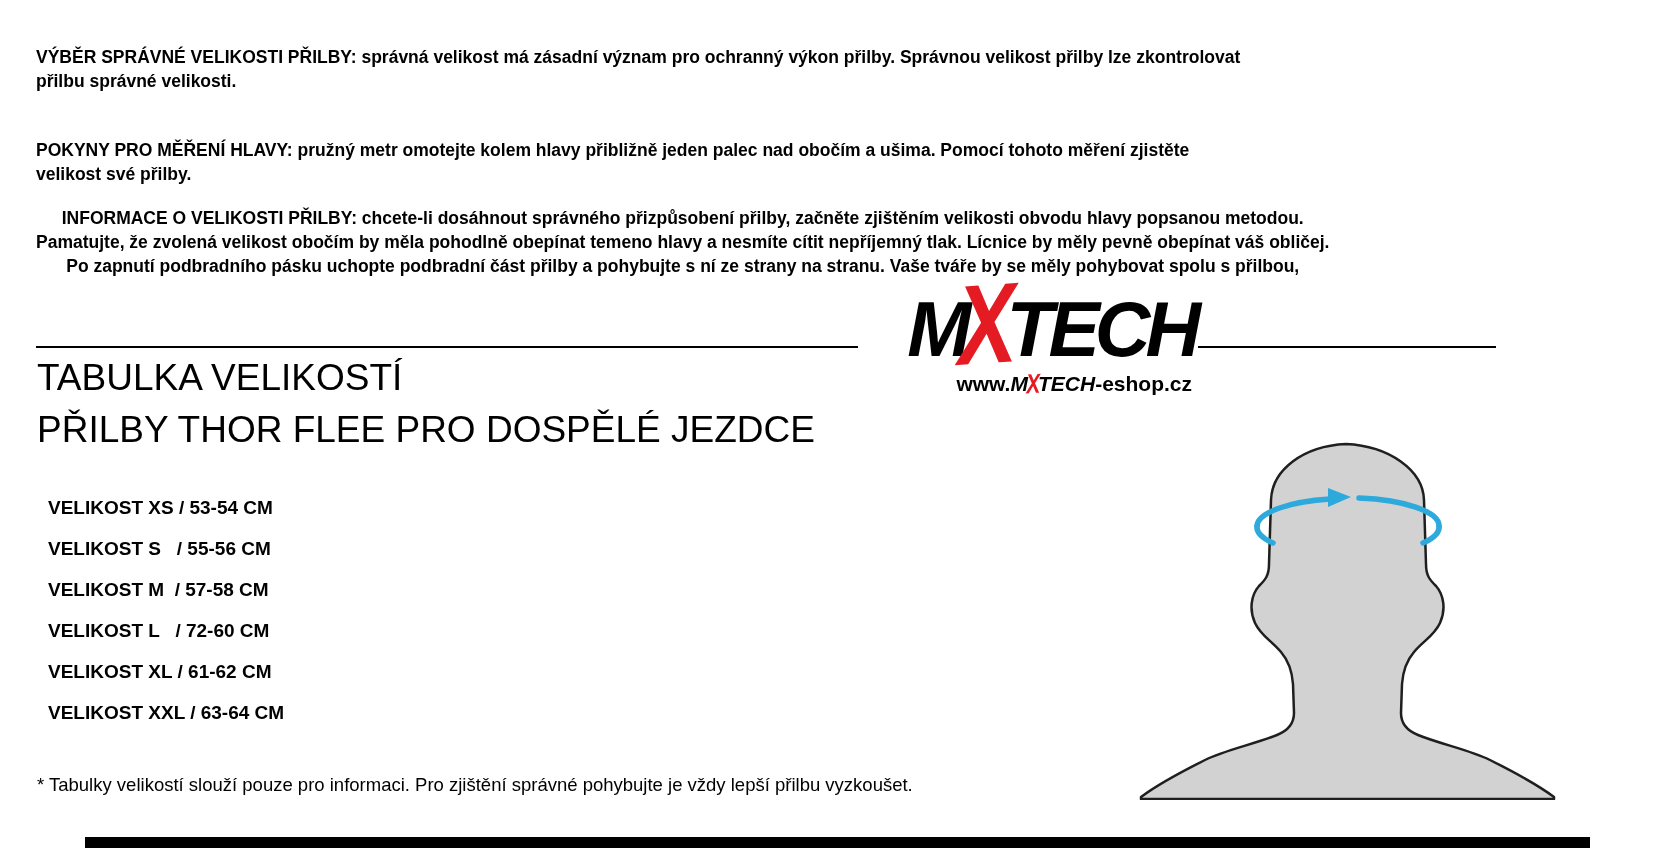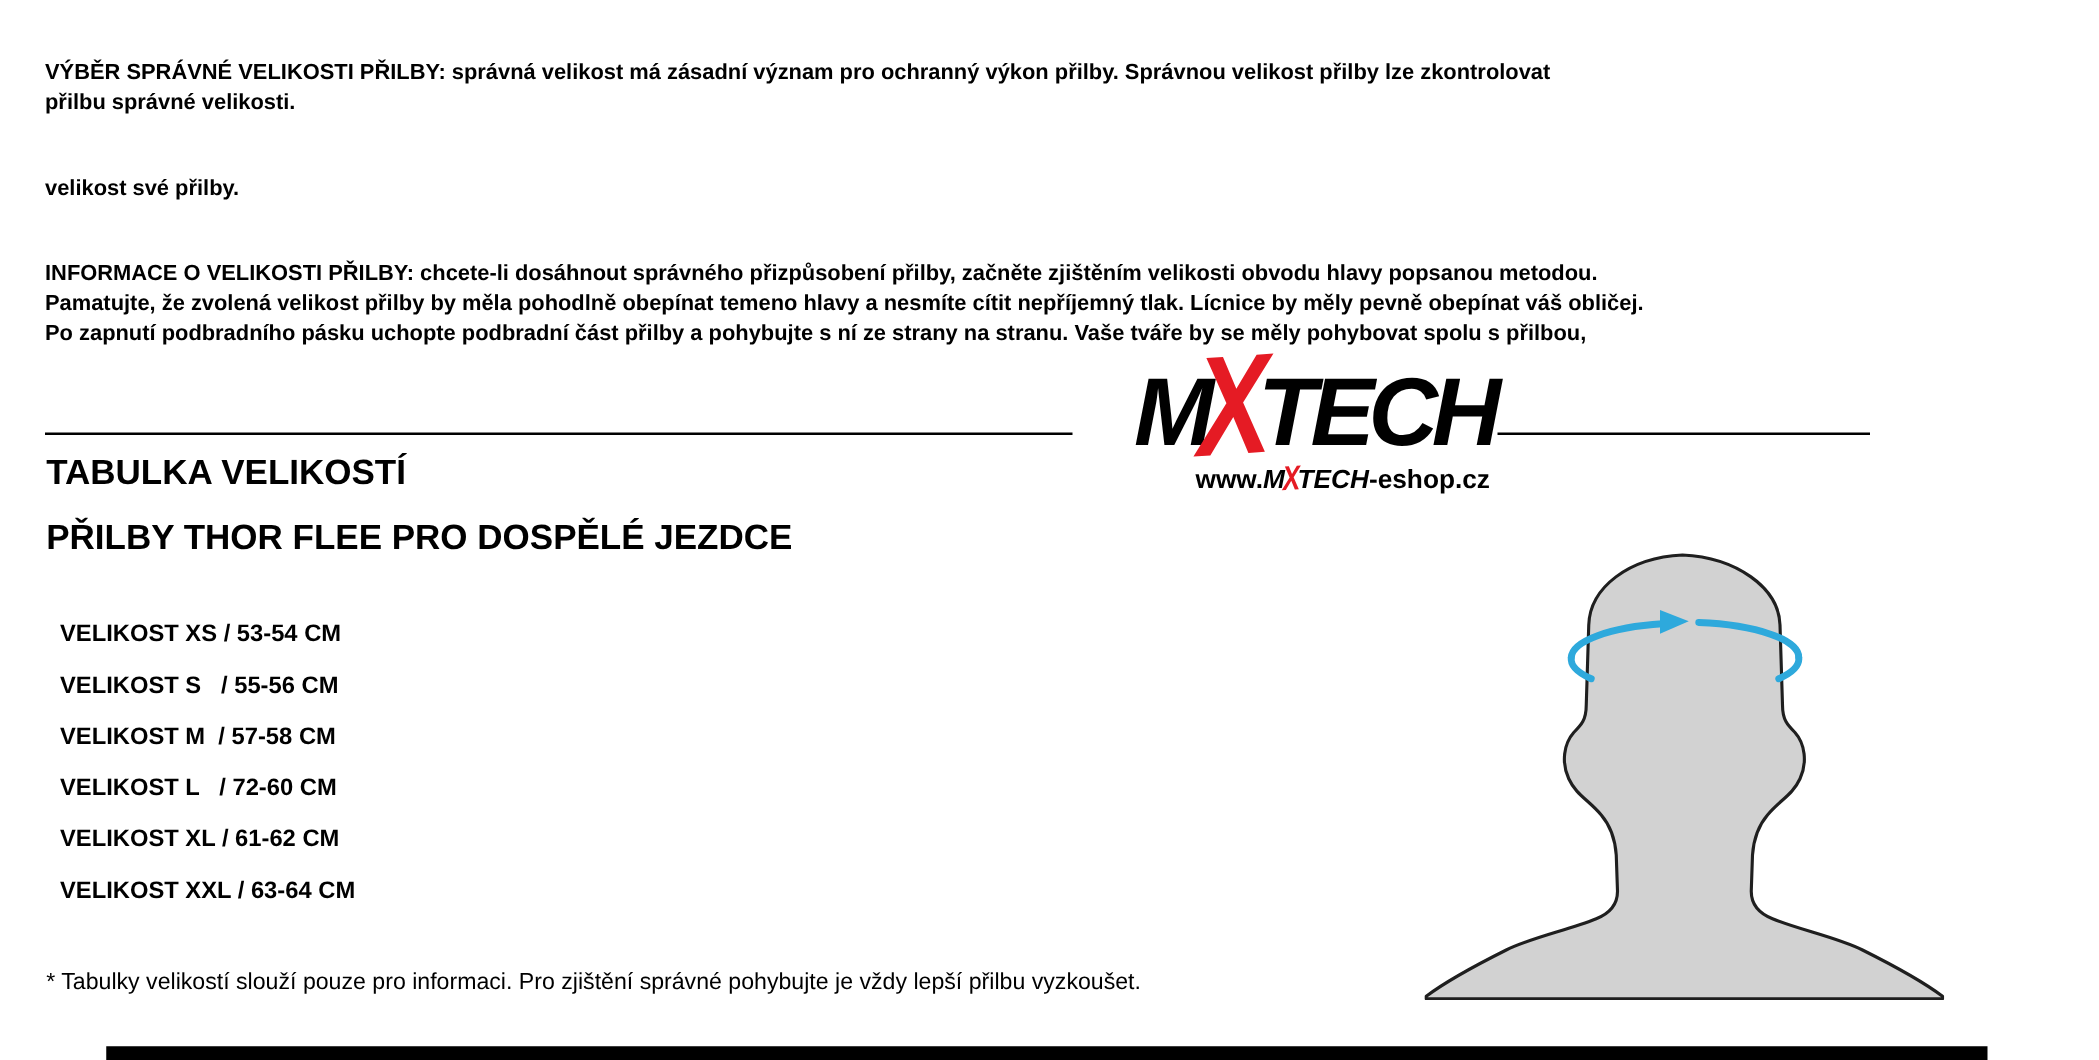--- a/index.html
+++ b/index.html
@@ -5,36 +5,36 @@
   html,body{margin:0;padding:0;background:#ffffff;}
   .page{
     position:relative;width:1679px;height:848px;background:#ffffff;overflow:hidden;
     font-family:"Liberation Sans",sans-serif;color:#000;padding-left:48px;
   }
   
   .para{position:absolute;left:36px;font-weight:bold;font-size:17.5px;line-height:24px;}
   .para div{white-space:nowrap;}
   .p1{top:45px;}
   .p2{top:138px;}
-  .p3{top:206px;}
+  .p3{top:206px;text-align:center;}
   
   .divider{position:absolute;left:36px;top:346px;width:1460px;height:2px;background:#000;}
   
   .logo{position:absolute;left:858px;top:284px;width:340px;height:116px;background:#fff;z-index:5;
         display:flex;flex-direction:column;align-items:flex-end;}
   .logo-main{display:flex;align-items:baseline;white-space:nowrap;height:86px;margin-right:2px;}
   .logo-letters{font-size:77px;font-weight:bold;font-style:italic;letter-spacing:-5px;line-height:86px;}
   .logo-x{display:inline-block;font-size:84px;font-weight:bold;font-style:italic;color:#e51b24;
           transform:scaleY(1.35) scaleX(1.05) rotate(-3deg);transform-origin:50% 60%;
           margin:0 -9px 0 -7px;line-height:86px;position:relative;z-index:6;}
   .logo-site{font-size:21px;font-weight:bold;white-space:nowrap;margin-right:6px;margin-top:2px;}
   .logo-site .it{font-style:italic;}
   .logo-site .sx{display:inline-block;color:#e51b24;font-style:italic;transform:scaleY(1.3) rotate(-3deg);margin:0 -2px;}
   
-  .table-head{position:absolute;left:37px;top:352px;font-weight:bold;font-size:28px;line-height:52px;white-space:nowrap;}
+  .table-head{position:absolute;left:37px;top:352px;font-weight:normal;font-size:37px;line-height:52px;white-space:nowrap;}
   
   .size-list{position:absolute;left:48px;top:487px;font-weight:bold;font-size:19px;line-height:41px;}
   .size-list div{white-space:pre;}
   
   .footnote{position:absolute;left:37px;top:770px;font-size:18.5px;line-height:30px;white-space:nowrap;}
   
   .illustration{position:absolute;left:1135px;top:440px;width:425px;height:360px;}
   
   .bottom-bar{position:absolute;left:85px;top:837px;width:1505px;height:11px;background:#000;}
 </style>
@@ -42,26 +42,27 @@
 <body>
 
 <div class="page">
 
   <div class="para p1">
     <div>VÝBĚR SPRÁVNÉ VELIKOSTI PŘILBY: správná velikost má zásadní význam pro ochranný výkon přilby. Správnou velikost přilby lze zkontrolovat</div>
     <div>přilbu správné velikosti.</div>
   </div>
 
   <div class="para p2">
+    <div>POKYNY PRO MĚŘENÍ HLAVY: pružný metr omotejte kolem hlavy přibližně jeden palec nad obočím a ušima. Pomocí tohoto měření zjistěte</div>
     <div>velikost své přilby.</div>
   </div>
 
   <div class="para p3">
     <div>INFORMACE O VELIKOSTI PŘILBY: chcete-li dosáhnout správného přizpůsobení přilby, začněte zjištěním velikosti obvodu hlavy popsanou metodou.</div>
-    <div>Pamatujte, že zvolená velikost přilby by měla pohodlně obepínat temeno hlavy a nesmíte cítit nepříjemný tlak. Lícnice by měly pevně obepínat váš obličej.</div>
+    <div>Pamatujte, že zvolená velikost obočím by měla pohodlně obepínat temeno hlavy a nesmíte cítit nepříjemný tlak. Lícnice by měly pevně obepínat váš obličej.</div>
     <div>Po zapnutí podbradního pásku uchopte podbradní část přilby a pohybujte s ní ze strany na stranu. Vaše tváře by se měly pohybovat spolu s přilbou,</div>
   </div>
 
   <div class="divider"></div>
 
   <div class="logo">
     <div class="logo-main">
       <span class="logo-letters">M</span>
       <span class="logo-x">X</span>
       <span class="logo-letters">TECH</span>

